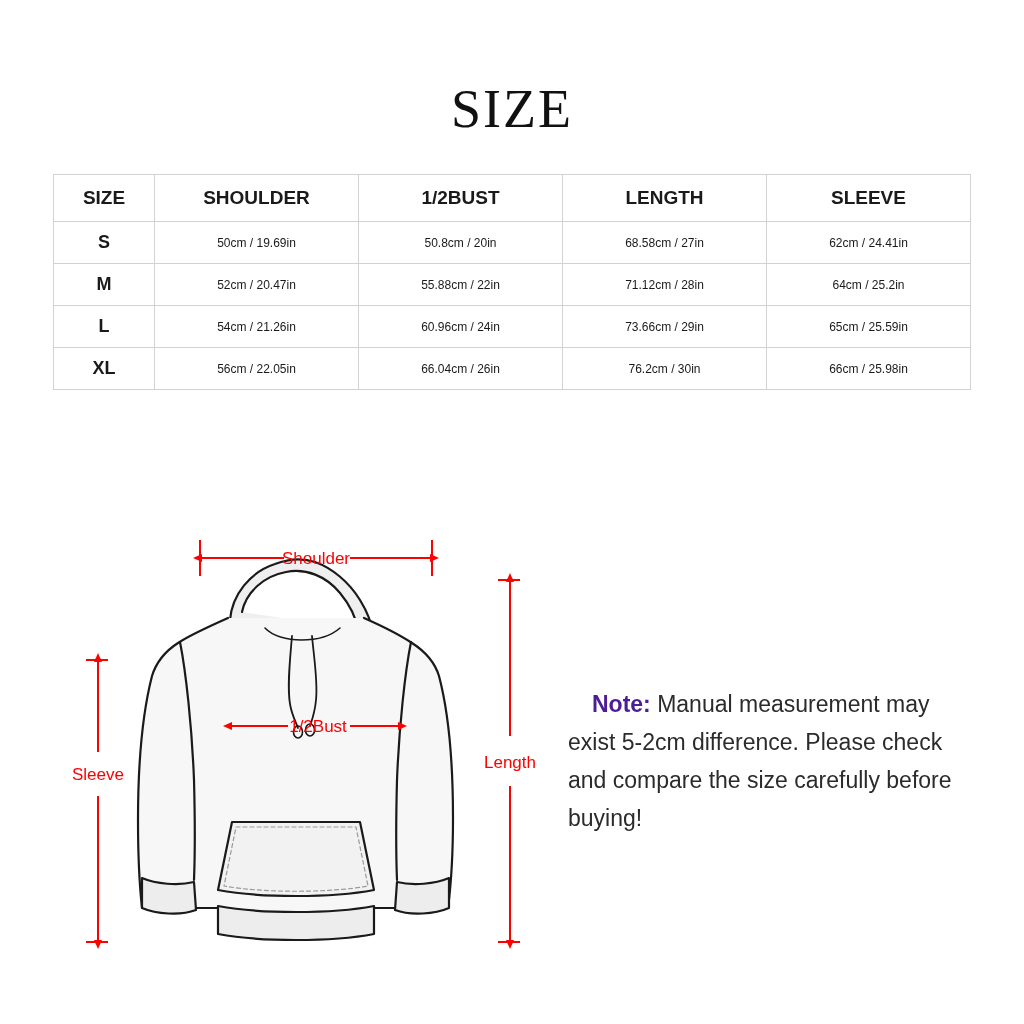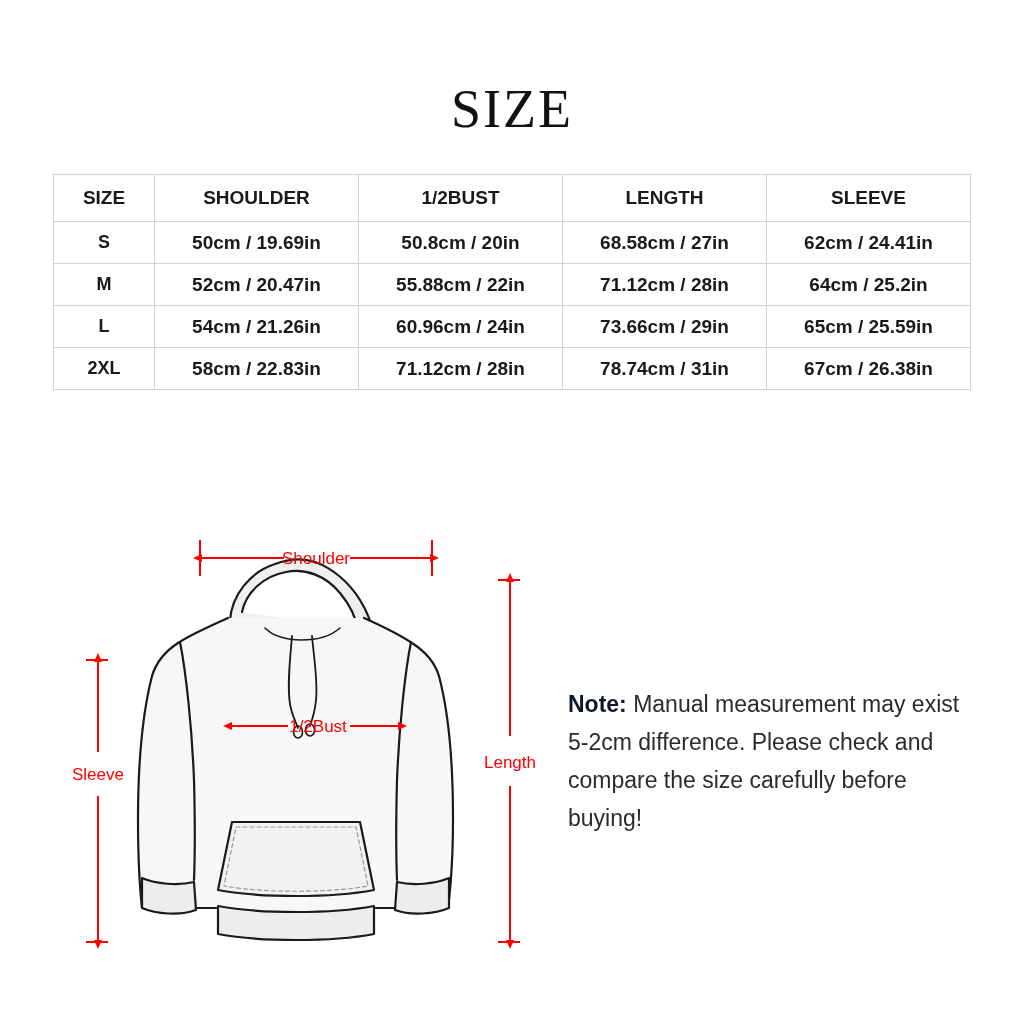--- a/index.html
+++ b/index.html
@@ -37,23 +37,23 @@
     left: 53px;
     width: 918px;
     border-collapse: collapse;
     table-layout: fixed;
   }
   .size-table td, .size-table th {
     border: 1px solid #d2d2d2;
     height: 41px;
     text-align: center;
     vertical-align: middle;
-    font-size: 19px;
+    font-size: 12px;
     color: #1a1a1a;
-    font-weight: bold;
+    font-weight: normal;
     padding: 0;
   }
   .size-table thead th {
     font-weight: bold;
     font-size: 19px;
     height: 46px;
   }
   .size-table tbody td.size-col {
     font-weight: bold;
     font-size: 18px;
@@ -76,21 +76,22 @@
     position: absolute;
     left: 568px;
     top: 685px;
     width: 400px;
     font-size: 23px;
     line-height: 38px;
     color: #2b2b2b;
   }
   .note .note-label {
     font-weight: bold;
-    color: #0f172a;
+    color: #4c1d95;
+    margin-left: 24px;
   }
 </style>
 </head>
 <body>
 
 <div class="page-title">SIZE</div>
 
 <table class="size-table">
   <colgroup>
     <col class="col-size">
@@ -124,25 +125,25 @@
       <td>64cm / 25.2in</td>
     </tr>
     <tr>
       <td class="size-col">L</td>
       <td>54cm / 21.26in</td>
       <td>60.96cm / 24in</td>
       <td>73.66cm / 29in</td>
       <td>65cm / 25.59in</td>
     </tr>
     <tr>
-      <td class="size-col">2XL</td>
-      <td>58cm / 22.83in</td>
-      <td>71.12cm / 28in</td>
-      <td>78.74cm / 31in</td>
-      <td>67cm / 26.38in</td>
+      <td class="size-col">XL</td>
+      <td>56cm / 22.05in</td>
+      <td>66.04cm / 26in</td>
+      <td>76.2cm / 30in</td>
+      <td>66cm / 25.98in</td>
     </tr>
   </tbody>
 </table>
 
 <div class="illus">
 <svg width="500" height="480" viewBox="0 0 500 480" xmlns="http://www.w3.org/2000/svg">
   <defs>
     <marker id="arrL" markerWidth="10" markerHeight="8" refX="9" refY="4" orient="auto" markerUnits="userSpaceOnUse">
       <path d="M9,0 L0,4 L9,8 z" fill="#ff0000"></path>
     </marker>

